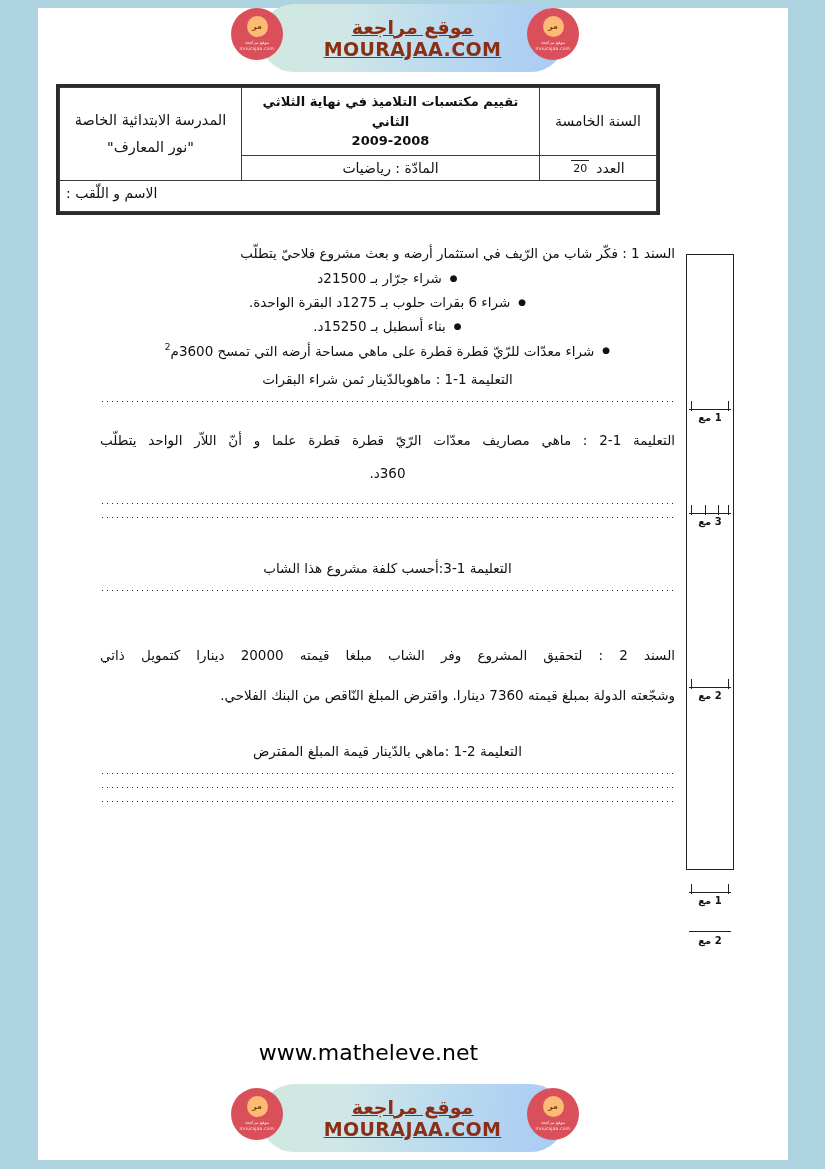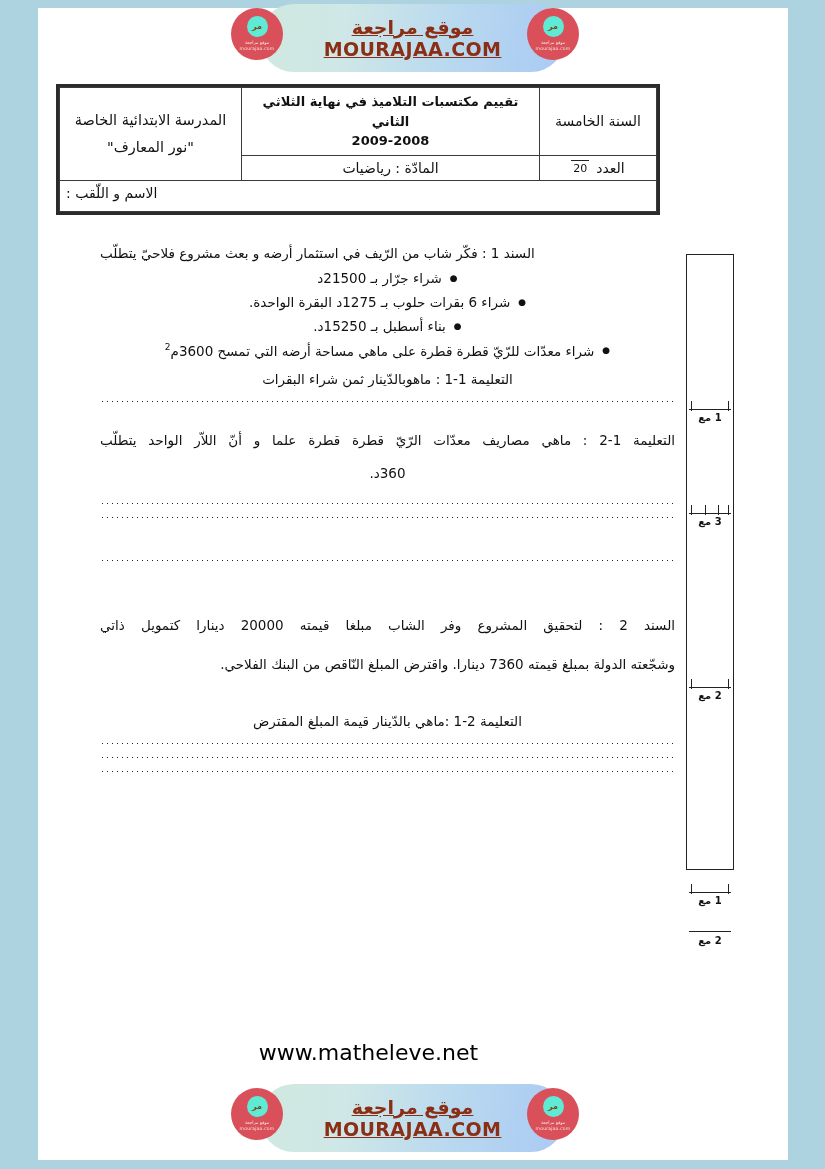--- a/index.html
+++ b/index.html
@@ -55,21 +55,21 @@
     position: absolute; top: 8px;
     width: 52px; height: 52px; border-radius: 50%;
     background: #d9505a;
     display: flex; flex-direction: column;
     align-items: center; justify-content: center;
   }
   .wm-logo.left  { left: 231px; }
   .wm-logo.right { left: 527px; }
   .wm-logo-core {
     width: 21px; height: 21px; border-radius: 50%;
-    background: #5eead4;
+    background: #fdba74;
     display: flex; align-items: center; justify-content: center;
     font-size: 8px; color: #7a4a12; font-weight: bold;
   }
   .wm-logo-cap {
     font-size: 4.5px; color: #f6e3d8; margin-top: 3px;
     line-height: 1.25; text-align: center; letter-spacing: .2px;
   }
 
   
   #hdr-table {
@@ -114,21 +114,21 @@
 
   
   #content {
     position: absolute;
     left: 100px; top: 244px;
     width: 575px;
     direction: rtl;
     color: #111;
   }
   .ln { font-size: 13.5px; line-height: 1.35; margin: 0; }
-  .sanad { text-align: left; margin-bottom: 6px; }
+  .sanad { text-align: right; margin-bottom: 6px; }
   .bullets { list-style: none; margin: 0; padding: 0; }
   .bullets li {
     text-align: center;
     font-size: 13.5px; line-height: 1.1;
     margin: 9px 0;
     position: relative;
   }
   .bul-row { display: inline-flex; align-items: baseline; gap: 8px; }
   .bul-dot { font-size: 9px; line-height: 1; transform: translateY(-2px); }
   sup { font-size: 9px; vertical-align: super; }
@@ -268,20 +268,21 @@
     <div class="spacer-md"></div>
 
     <p class="ln" style="text-align:justify;text-align-last:justify;">التعليمة 1-2 : ماهي مصاريف معدّات الرّيّ قطرة قطرة علما و أنّ اللاّر الواحد يتطلّب</p>
     <p class="ln left-al" style="margin-top:14px;">360د.</p>
 
     <div class="spacer-sm"></div>
     <div class="dots-row"></div>
     <div class="dots-row"></div>
     <div class="spacer-md"></div>
 
+    <p class="ln taalima">التعليمة 1-3:أحسب كلفة مشروع هذا الشاب</p>
     <div class="dots-row"></div>
     <div class="spacer-lg"></div>
 
     <p class="just">السند 2 : لتحقيق المشروع وفر الشاب مبلغا قيمته 20000 دينارا كتمويل ذاتي</p>
     <p class="just" style="text-align-last:right;">وشجّعته الدولة بمبلغ قيمته 7360 دينارا. واقترض المبلغ النّاقص من البنك الفلاحي.</p>
 
     <div class="spacer-sm"></div>
     <p class="ln taalima">التعليمة 2-1 :ماهي بالدّينار قيمة المبلغ المقترض</p>
 
     <div class="dots-row"></div>

